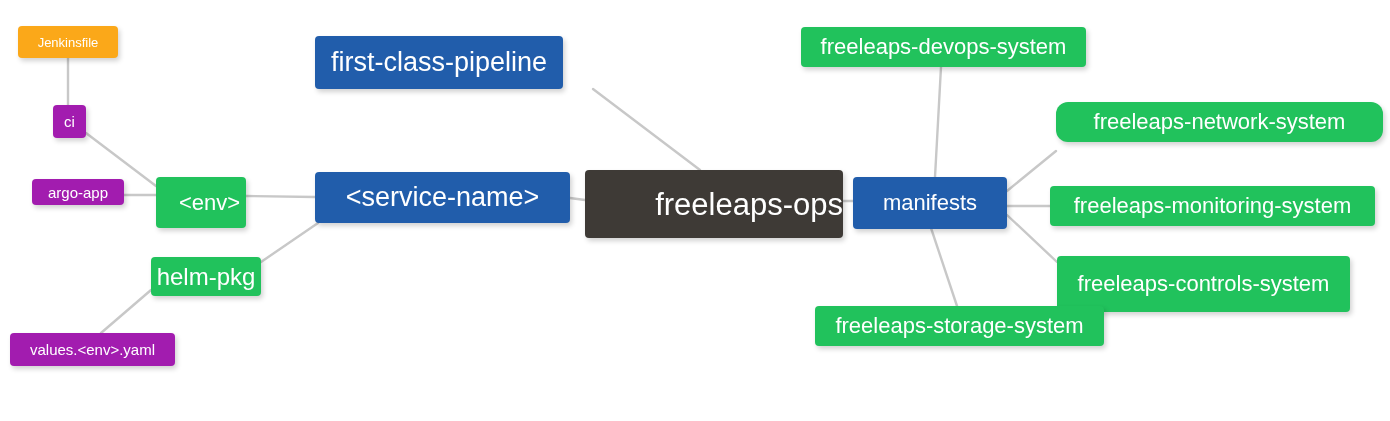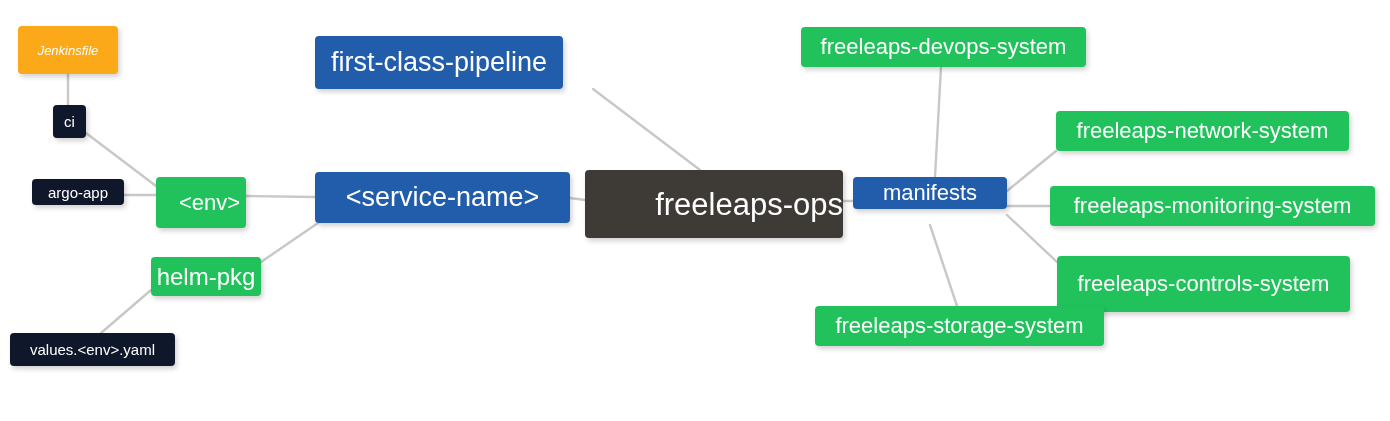--- a/index.html
+++ b/index.html
@@ -37,21 +37,21 @@
     border-radius: 4px;
     white-space: nowrap;
     line-height: 1;
     box-shadow: 2px 3px 5px rgba(0,0,0,0.18);
     user-select: none;
   }
   
   .n-root    { background: #3E3A36; }
   .n-blue    { background: #215DAB; }
   .n-green   { background: #21C25C; align-items: center; }
-  .n-red     { background: #0f172a; }
+  .n-red     { background: #a21caf; }
   .n-orange  { background: #FBA819; }
 
   
   .s-xl  { font-size: 31px; font-weight: 400; justify-content: flex-end; }
   .s-lg  { font-size: 27px; font-weight: 400; }
   .s-md  { font-size: 22px; font-weight: 400; }
   .s-sm  { font-size: 24px; font-weight: 400; }
   .s-xs  { font-size: 15px; font-weight: 400; }
   .s-xxs { font-size: 13px; font-weight: 400; }
 </style>
@@ -80,45 +80,45 @@
   <div id="node-layer">
       <div class="node n-root s-xl" style="left: 585px; top: 170px; width: 258px; height: 68px;">
         <span>freeleaps-ops</span>
       </div>
       <div class="node n-blue s-lg" style="left: 315px; top: 36px; width: 248px; height: 53px;">
         <span>first-class-pipeline</span>
       </div>
       <div class="node n-blue s-lg" style="left: 315px; top: 172px; width: 255px; height: 51px;">
         <span>&lt;service-name&gt;</span>
       </div>
-      <div class="node n-blue s-md" style="left: 853px; top: 177px; width: 154px; height: 32px;">
+      <div class="node n-blue s-md" style="left: 853px; top: 177px; width: 154px; height: 52px;">
         <span>manifests</span>
       </div>
       <div class="node n-green s-md" style="left: 156px; top: 177px; width: 90px; height: 51px; padding-left: 17px;">
         <span>&lt;env&gt;</span>
       </div>
       <div class="node n-green s-sm" style="left: 151px; top: 257px; width: 110px; height: 39px;">
         <span>helm-pkg</span>
       </div>
       <div class="node n-red s-xs" style="left: 53px; top: 105px; width: 33px; height: 33px;">
         <span>ci</span>
       </div>
       <div class="node n-red s-xs" style="left: 32px; top: 179px; width: 92px; height: 26px;">
         <span>argo-app</span>
       </div>
-      <div class="node n-orange s-xxs" style="left: 18px; top: 26px; width: 100px; height: 48px; font-style: italic;">
+      <div class="node n-orange s-xxs" style="left: 18px; top: 26px; width: 100px; height: 32px;">
         <span>Jenkinsfile</span>
       </div>
       <div class="node n-red s-xs" style="left: 10px; top: 333px; width: 165px; height: 33px;">
         <span>values.&lt;env&gt;.yaml</span>
       </div>
       <div class="node n-green s-md" style="left: 801px; top: 27px; width: 285px; height: 40px;">
         <span>freeleaps-devops-system</span>
       </div>
-      <div class="node n-green s-md" style="left: 1056px; top: 111px; width: 293px; height: 40px;">
+      <div class="node n-green s-md" style="left: 1056px; top: 102px; width: 327px; height: 40px; border-radius: 12px;">
         <span>freeleaps-network-system</span>
       </div>
       <div class="node n-green s-md" style="left: 1050px; top: 186px; width: 325px; height: 40px;">
         <span>freeleaps-monitoring-system</span>
       </div>
       <div class="node n-green s-md" style="left: 1057px; top: 256px; width: 293px; height: 56px;">
         <span>freeleaps-controls-system</span>
       </div>
       <div class="node n-green s-md" style="left: 815px; top: 306px; width: 289px; height: 40px;">
         <span>freeleaps-storage-system</span>

